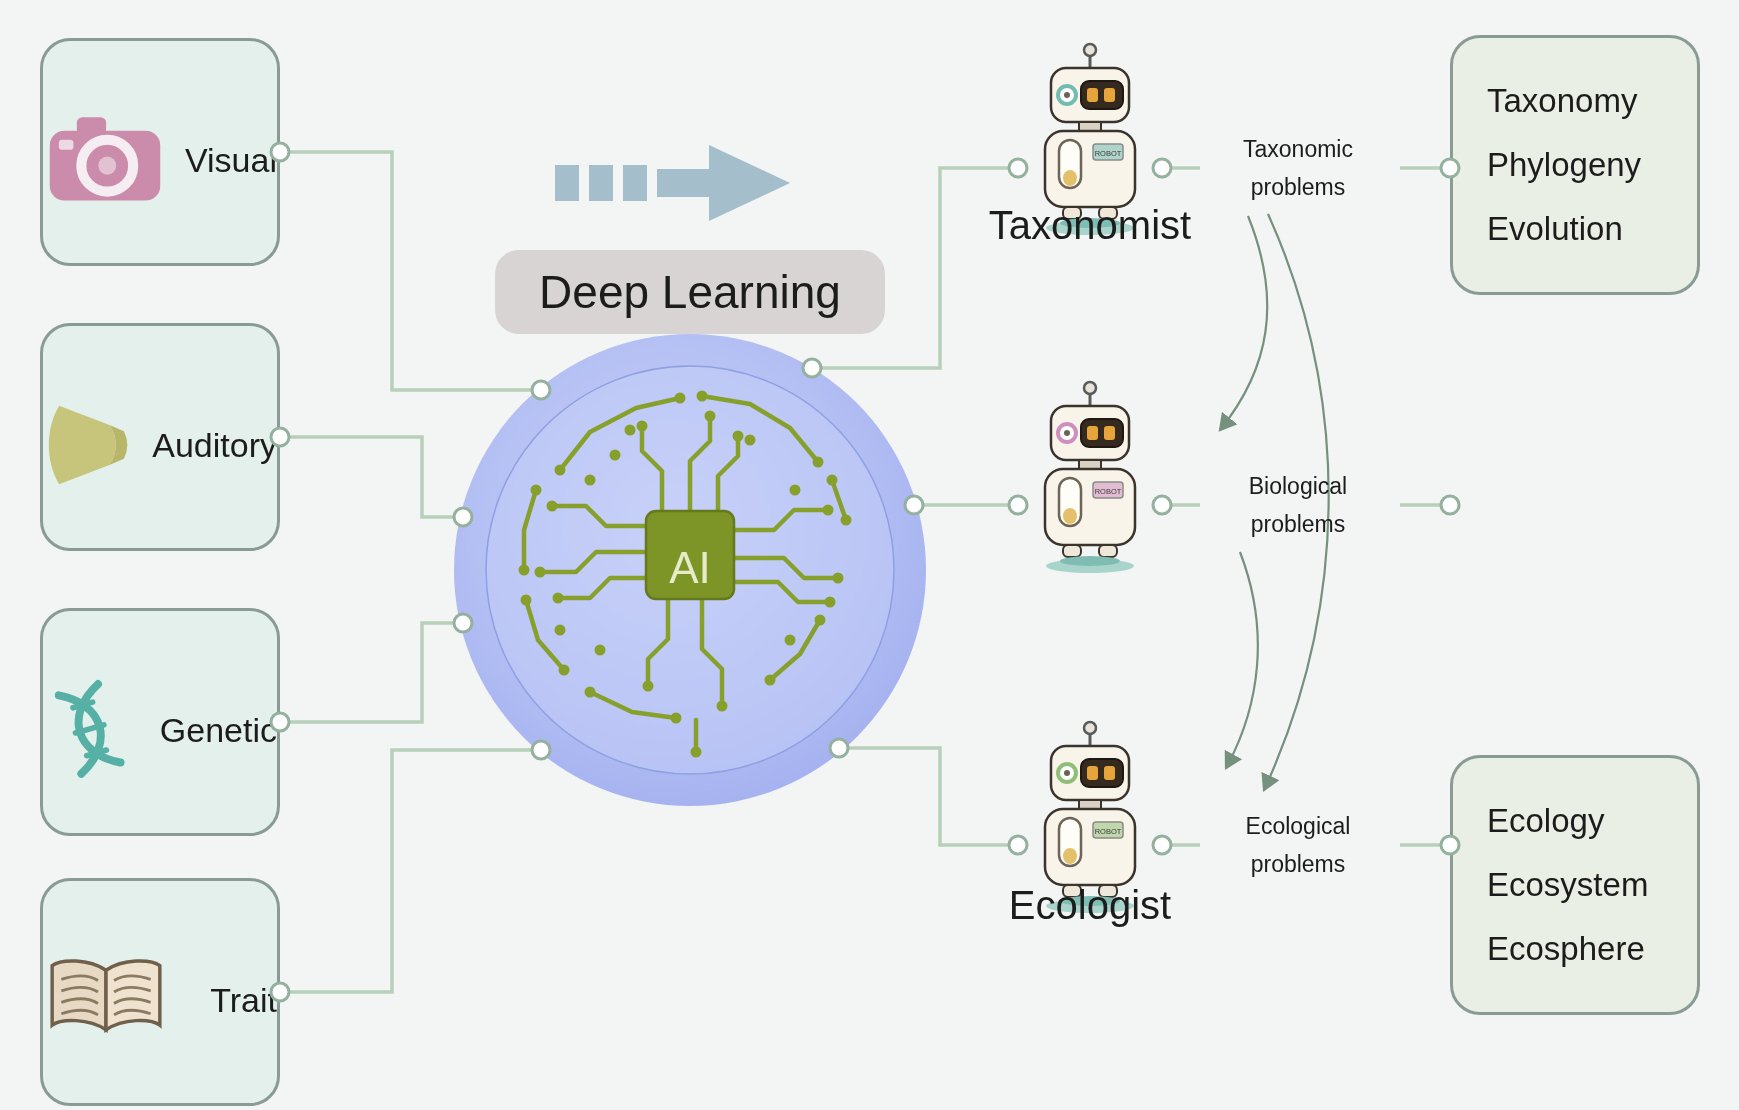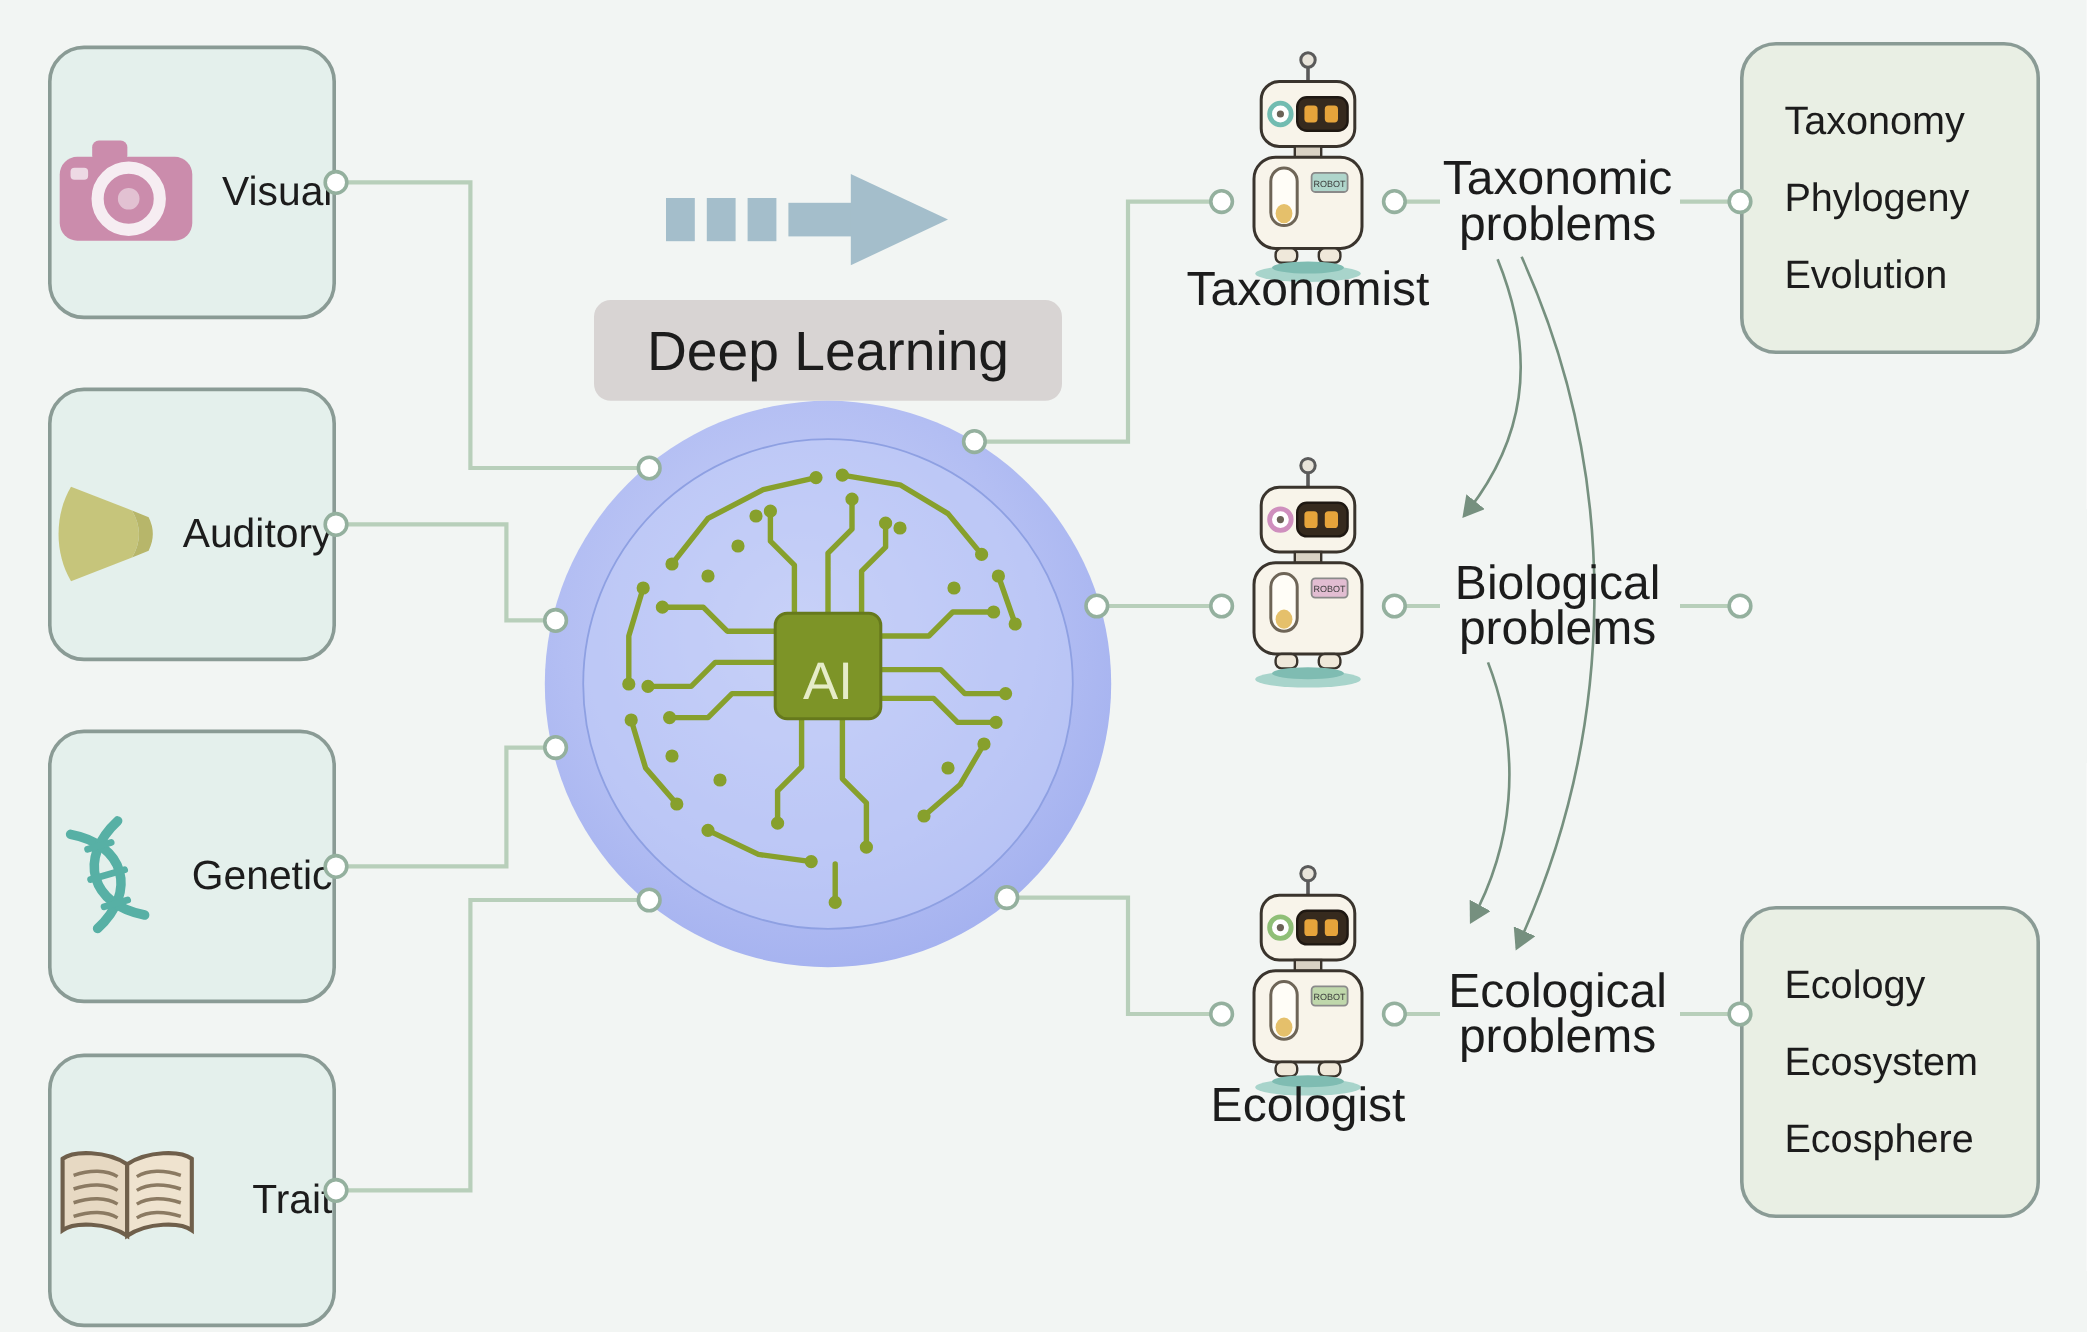--- a/index.html
+++ b/index.html
@@ -18,29 +18,29 @@
     display:flex;flex-direction:row;align-items:center;justify-content:space-between;
     padding:36px 0 20px;}
   .box-label{font-size:34px;}
 
   .out-box{position:absolute;left:1450px;width:250px;height:260px;background:var(--outFill);
     border:3px solid var(--boxBorder);border-radius:30px;box-sizing:border-box;z-index:2;
     display:flex;flex-direction:column;justify-content:center;gap:26px;padding-left:34px;}
   .out-item{font-size:33px;}
 
   .dl-box{position:absolute;left:495px;top:250px;width:390px;height:84px;background:var(--titleFill);
-    border-radius:14px;display:flex;align-items:center;justify-content:center;font-size:46px;z-index:2;}
+    border-radius:24px;display:flex;align-items:center;justify-content:center;font-size:46px;z-index:2;}
   .dl-arrow{position:absolute;left:545px;top:140px;z-index:2;}
 
   .brain-wrap{position:absolute;left:440px;top:320px;z-index:2;}
 
   .robot{position:absolute;width:150px;height:200px;z-index:2;}
-  .robot-name{position:absolute;left:940px;width:300px;text-align:center;font-size:40px;z-index:4;margin-top:16px;}
-
-  .problem{position:absolute;left:1168px;width:260px;text-align:center;font-size:40px;
+  .robot-name{position:absolute;left:940px;width:300px;text-align:center;font-size:40px;z-index:4;}
+
+  .problem{position:absolute;left:1168px;width:260px;text-align:center;font-size:23px;
     line-height:38px;z-index:2;}
   .node{fill:#fff;stroke:var(--nodeStroke);stroke-width:3;}
   .wire{fill:none;stroke:var(--line);stroke-width:3.5;}
   .curve{fill:none;stroke:var(--curveArrow);stroke-width:2.2;}
 </style>
 </head>
 <body>
 
 <div class="stage">
 

